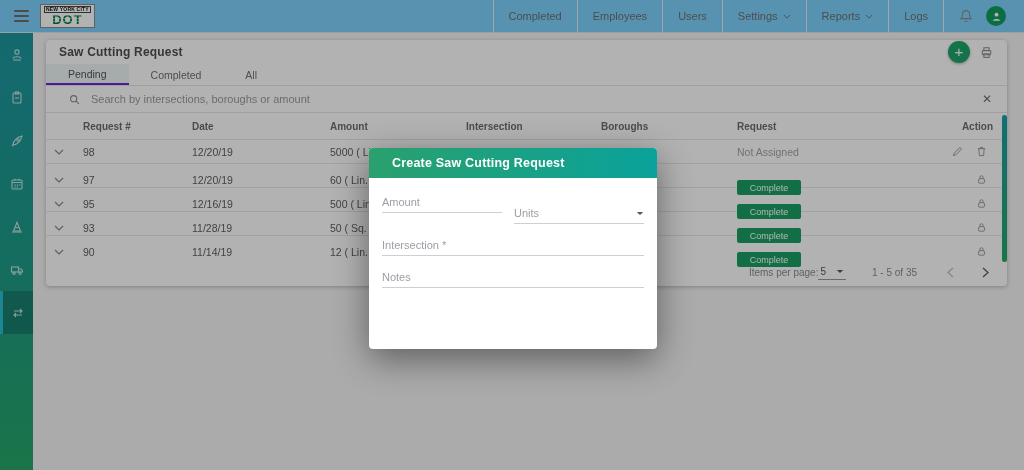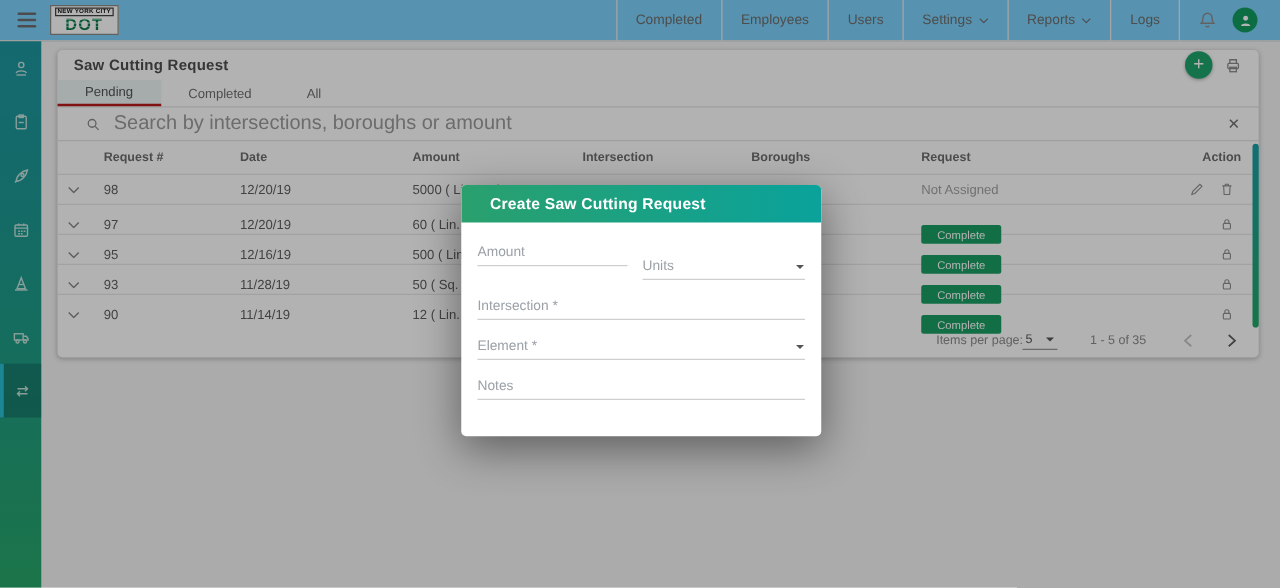--- a/index.html
+++ b/index.html
@@ -31,24 +31,24 @@
   .main { position:absolute; left:33px; top:33px; width:991px; height:437px; background:#f5f5f5; }
   .card { position:absolute; left:13px; top:7px; width:961px; height:246px; background:#fff; border-radius:4px; box-shadow:0 1px 4px rgba(0,0,0,.25); }
   .card-head { height:24px; display:flex; align-items:center; padding:0 13px; }
   .card-title { font-size:12px; font-weight:700; color:#4f4f4f; letter-spacing:.2px; }
   .head-actions { margin-left:auto; display:flex; align-items:center; gap:9px; }
   .fab { width:22px; height:22px; border-radius:50%; background:#1fa56d; color:#fff; border:none; font-size:15px; line-height:20px; text-align:center; cursor:pointer; box-shadow:0 1px 3px rgba(0,0,0,.3); }
   .printer-btn { background:none; border:none; cursor:pointer; display:flex; padding:0; color:#8b8b8b; }
 
   .tabs { height:22px; display:flex; border-bottom:1px solid #e4e4e4; }
   .tab { padding:0 22px; display:flex; align-items:center; font-size:10.5px; color:#707070; cursor:pointer; }
-  .tab.active { background:#eef6f7; border-bottom:2px solid #b91c1c; color:#555; }
+  .tab.active { background:#eef6f7; border-bottom:2px solid #6d28d9; color:#555; }
 
   .searchbar { height:27px; display:flex; align-items:center; border-bottom:1px solid #e4e4e4; padding:0 13px 0 22px; gap:10px; }
-  .search-input { flex:1; border:none; outline:none; font-size:16px; color:#555; background:transparent; font-family:"Liberation Sans", sans-serif; }
+  .search-input { flex:1; border:none; outline:none; font-size:11px; color:#555; background:transparent; font-family:"Liberation Sans", sans-serif; }
   .search-input::placeholder { color:#9b9b9b; }
   .clear-x { background:none; border:none; font-size:12px; color:#6f6f6f; cursor:pointer; padding:0 2px; }
 
   .t-grid { display:grid; grid-template-columns:24px 114px 138px 136px 135px 136px 1fr 80px; align-items:center; padding:0 14px 0 8px; }
   .t-head { height:26px; font-size:10px; font-weight:700; color:#6e6e6e; }
   .t-row { height:24px; border-top:1px solid #e8e8e8; font-size:10.5px; color:#5f5f5f; }
   .c-req { padding-left:5px; }
   .c-action { text-align:right; }
   .row-chevron { background:none; border:none; padding:0; cursor:pointer; color:#8a8a8a; display:flex; }
   .status-text { color:#a3a3a3; }
@@ -409,24 +409,16 @@
           <svg width="8" height="5" viewBox="0 0 10 6">
               <polygon points="1,1 9,1 5,5" fill="#555"></polygon>
             </svg>
         </div>
       </div>
     </div>
     <div class="field">
       <input class="m-input" type="text" placeholder="Intersection *" style="">
     </div>
     <div class="field">
-      <div class="m-select">
-        <span class="lbl">Element *</span>
-        <svg width="8" height="5" viewBox="0 0 10 6">
-            <polygon points="1,1 9,1 5,5" fill="#555"></polygon>
-          </svg>
-      </div>
-    </div>
-    <div class="field">
       <input class="m-input" type="text" placeholder="Notes" style="">
     </div>
   </div>
 </div>
 
 </body></html>

